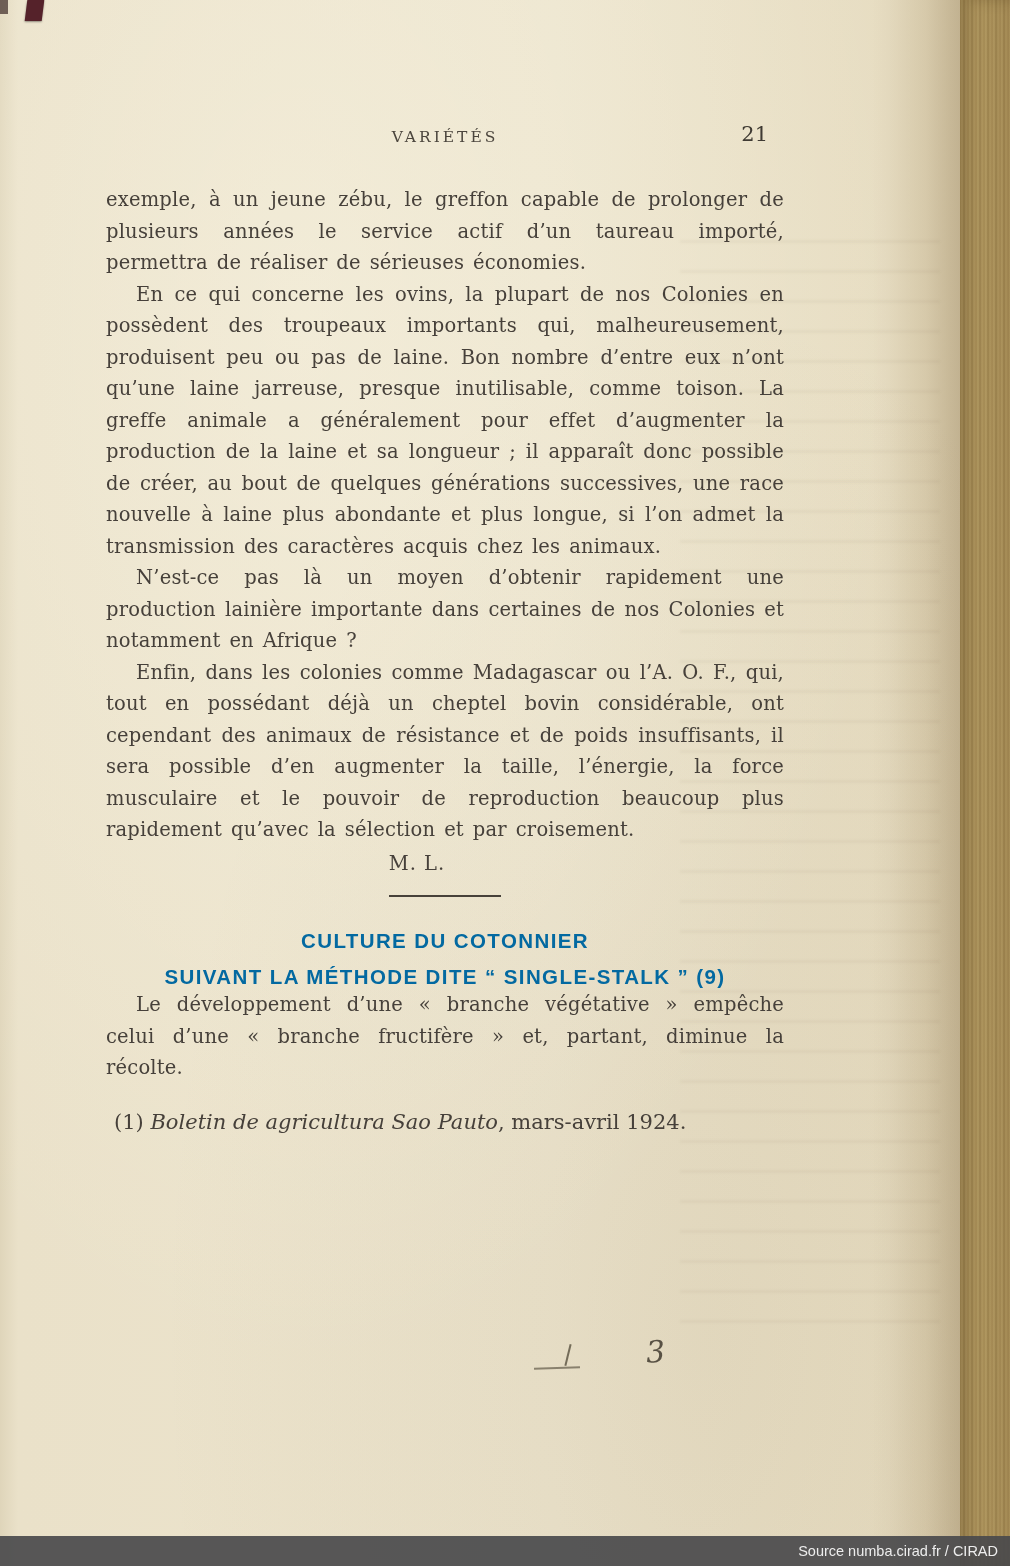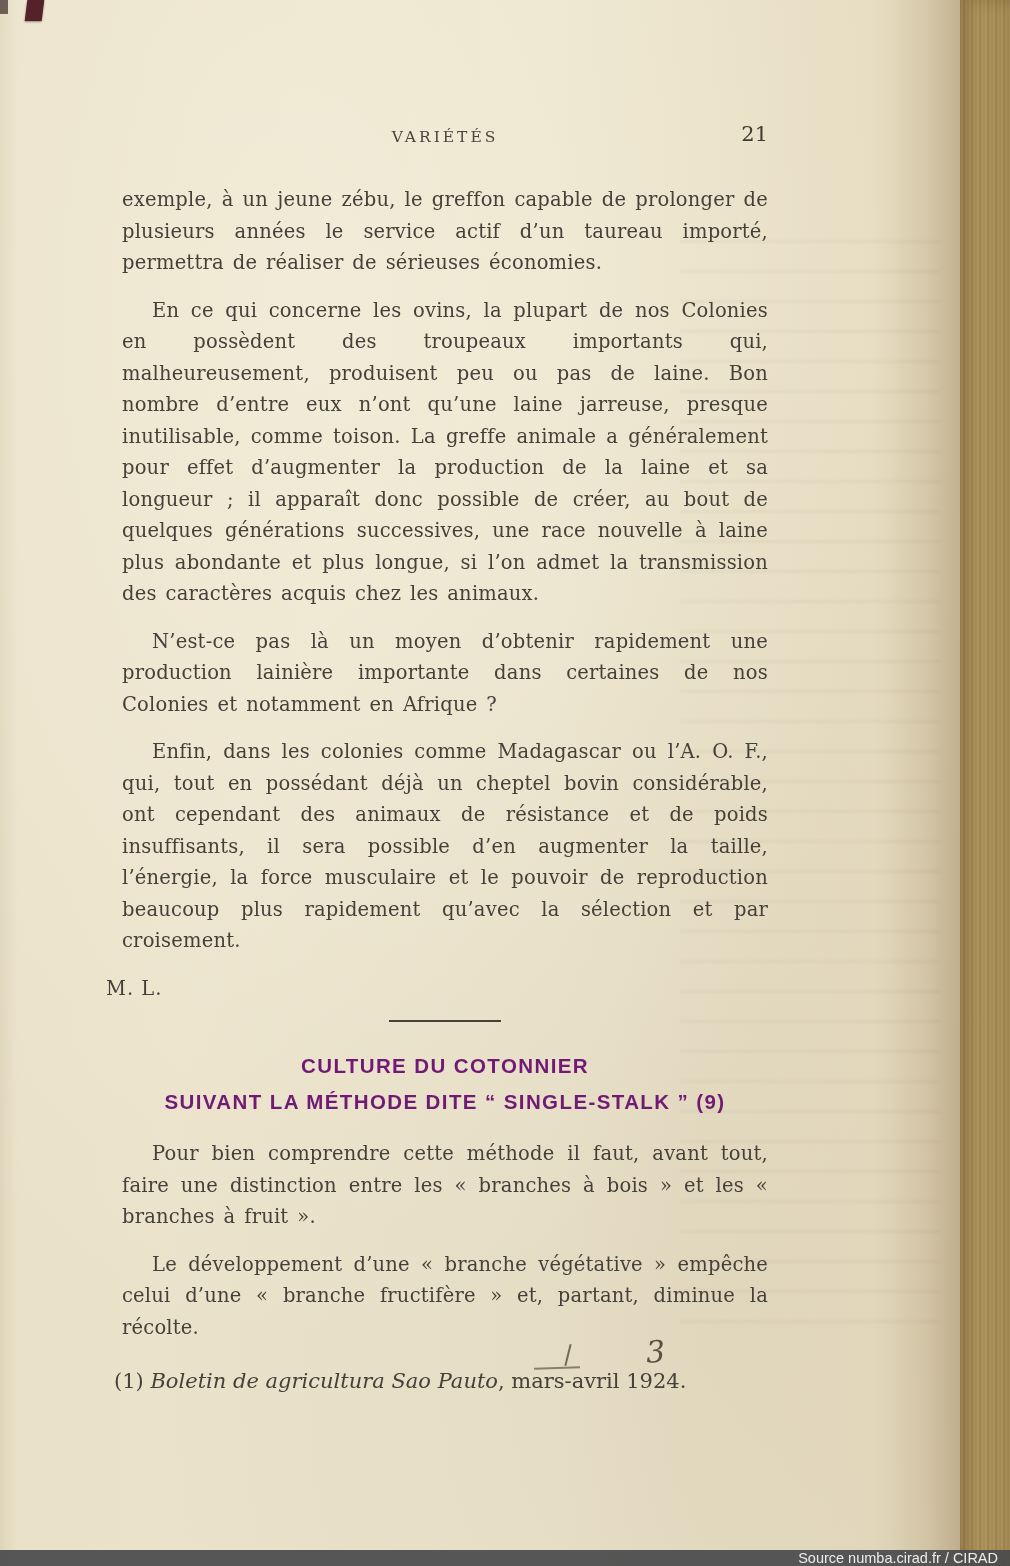--- a/index.html
+++ b/index.html
@@ -51,37 +51,37 @@
   .head-row { position:relative; height:34px; margin-bottom:22px; }
   .running-head {
     text-align:center; font-size:15.5px; letter-spacing:3px; color:#4b453d;
     font-variant:small-caps;
   }
   .page-number {
     position:absolute; right:16px; top:-6px; font-size:21px; color:#3f3a33;
   }
 
   .body-text p {
-    margin:16px; font-size:19.5px; line-height:31.5px; text-align:justify;
+    margin:0; font-size:19.5px; line-height:31.5px; text-align:justify;
     letter-spacing:0.2px; word-spacing:2.5px; color:#46403a;
   }
   .body-text p.indent { text-indent:30px; }
 
   .signature {
-    text-align:left; padding-right:56px; font-size:19.5px; line-height:31.5px;
+    text-align:center; padding-right:56px; font-size:19.5px; line-height:31.5px;
     margin-top:2px; color:#46403a; letter-spacing:1px;
   }
 
   .divider {
     width:112px; border:0; border-top:2px solid #474139; margin:16px auto 0;
   }
 
   .article-title {
     font-family:"Liberation Sans", sans-serif; font-weight:700;
-    text-align:center; color:#701a75; font-size:20.5px; letter-spacing:1.4px;
+    text-align:center; color:#0369a1; font-size:20.5px; letter-spacing:1.4px;
   }
   .title1 { margin-top:32px; }
   .title2 { margin-top:12px; }
   .first-after-title { margin-top:24px !important; }
 
   .footnote {
     margin-top:26px; padding-left:8px; font-size:21px; line-height:24px;
     color:#46403a;
   }
   .footnote .ital { font-style:italic; }
@@ -104,21 +104,21 @@
   
   .show-through {
     position:absolute; top:240px; right:70px; width:260px; height:1100px;
     background:
       repeating-linear-gradient(180deg, rgba(120,105,75,0.05) 0 3px, rgba(0,0,0,0) 3px 30px);
     filter:blur(1px); pointer-events:none;
   }
 
   
   .source-bar {
-    position:absolute; left:0; right:0; bottom:0; height:16px;
+    position:absolute; left:0; right:0; bottom:0; height:30px;
     background:rgba(74,74,76,0.92);
     display:flex; align-items:center; justify-content:flex-end;
     padding-right:12px; box-sizing:border-box;
   }
   .source-bar span {
     font-family:"Liberation Sans", sans-serif; font-size:14.5px; color:#ededed;
   }
 </style>
 </head>
 <body>
@@ -144,21 +144,20 @@
     <p class="indent">Enfin, dans les colonies comme Madagascar ou l’A. O. F., qui, tout en possédant déjà un cheptel bovin considérable, ont cependant des animaux de résistance et de poids insuffisants, il sera possible d’en augmenter la taille, l’énergie, la force musculaire et le pouvoir de reproduction beaucoup plus rapidement qu’avec la sélection et par croisement.</p>
     <div class="signature">M. L.</div>
   </div>
 
   <hr class="divider">
 
   <div class="article-title title1">CULTURE DU COTONNIER</div>
   <div class="article-title title2">SUIVANT LA MÉTHODE DITE “ SINGLE-STALK ” (9)</div>
 
   <div class="body-text">
-    <p class="indent first-after-title">Pour bien comprendre cette méthode il faut, avant tout, faire une distinction entre les « branches à bois » et les « branches à fruit ».</p>
     <p class="indent">Le développement d’une « branche végétative » empêche celui d’une « branche fructifère » et, partant, diminue la récolte.</p>
   </div>
 
   <div class="footnote">
     <span>(1) </span><span class="ital">Boletin de agricultura Sao Pauto</span><span>, mars-avril 1924.</span>
   </div>
 
 </div>
 
 <div class="hand-mark">3</div>

